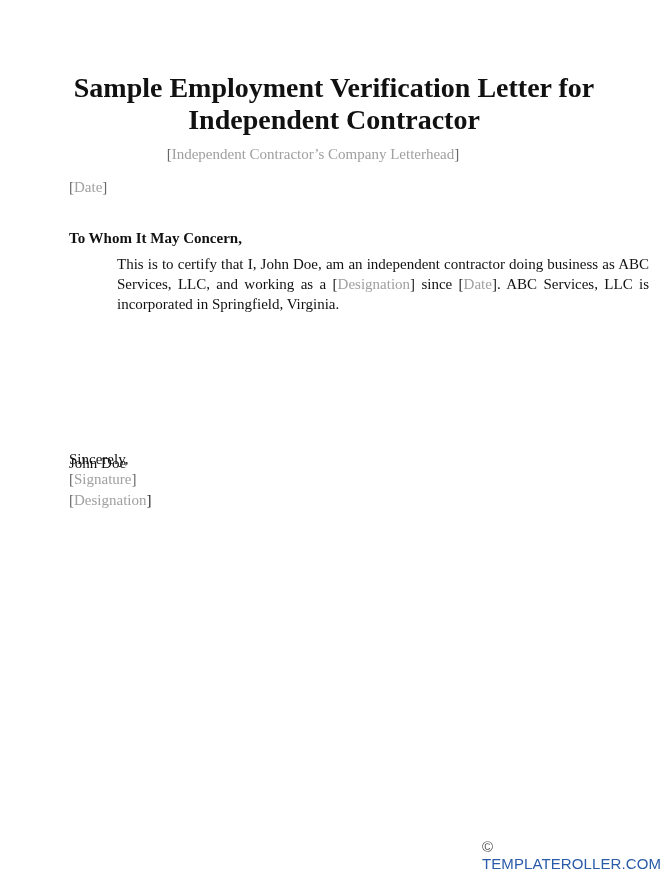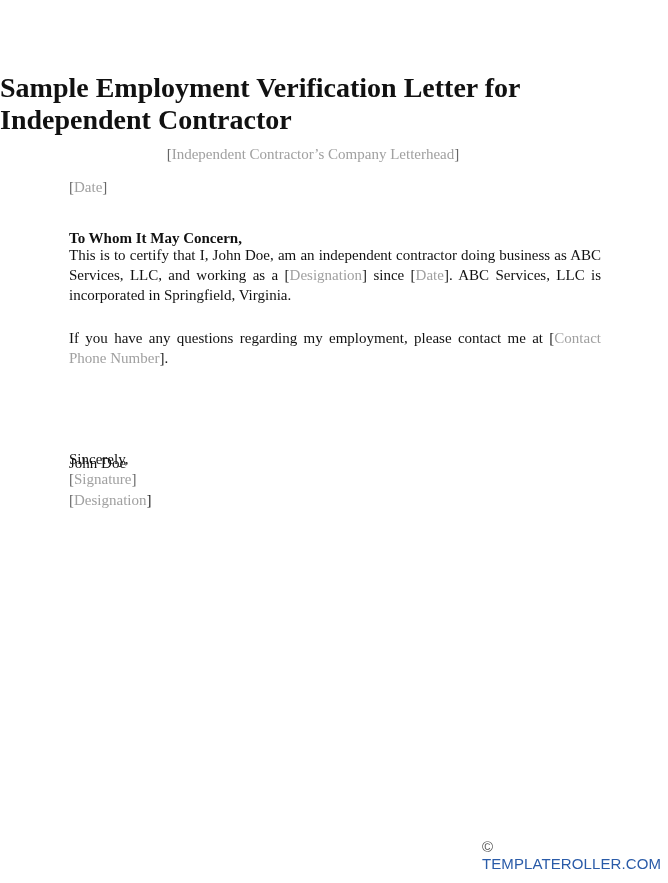--- a/index.html
+++ b/index.html
@@ -1,19 +1,19 @@
 <!DOCTYPE html>
 <html><head>
   <meta charset="utf-8">
   <style>
     html, body { margin: 0; padding: 0; background: #ffffff; }
     body { width: 668px; height: 883px; position: relative; overflow: hidden;
       font-family: "Liberation Serif", "DejaVu Serif", serif; color: #111111; }
     .page { position: absolute; left: 0; top: 0; width: 668px; height: 883px; }
-    .title { position: absolute; left: 0; top: 72px; width: 668px; text-align: left;
+    .title { position: absolute; left: 0; top: 72px; width: 668px; text-align: center;
       font-weight: bold; font-size: 28px; line-height: 32px; color: #111; }
     .letterhead { position: absolute; left: 0; top: 145px; width: 626px; text-align: center;
       font-size: 15px; line-height: 18px; }
     .ph { color: #a0a0a0; }
     .br-dark { color: #222; }
     .br-gray { color: #666; }
     .line { position: absolute; left: 69px; font-size: 15px; line-height: 18px; }
     .para { position: absolute; left: 69px; width: 532px; font-size: 15px; line-height: 20px;
       text-align: justify; }
     .salutation { font-weight: bold; }
@@ -34,27 +34,24 @@
   <div class="letterhead">
     <span class="br-gray">[</span><span class="ph">Independent Contractor’s Company Letterhead</span><span class="br-gray">]</span>
   </div>
 
   <div class="line" style="top:178px;">
     <span class="br-gray">[</span><span class="ph">Date</span><span class="br-gray">]</span>
   </div>
 
   <div class="line salutation" style="top:229px;text-align:right;">To Whom It May Concern,</div>
 
-  <div class="para" style="top:245px;">
+  <div class="para" style="top:254px;margin-left:48px;">
     <span>This is to certify that I, John Doe, am an independent contractor doing business as ABC Services, LLC, and working as a </span><span class="br-dark">[</span><span class="ph">Designation</span><span class="br-dark">]</span><span> since </span><span class="br-dark">[</span><span class="ph">Date</span><span class="br-dark">]</span><span>. ABC Services, LLC is incorporated in Springfield, Virginia.</span>
   </div>
 
-  <div class="para" style="top:328px;">
-    <span>If you have any questions regarding my employment, please contact me at </span><span class="br-dark">[</span><span class="ph">Contact Phone Number</span><span class="br-dark">]</span><span>.</span>
-  </div>
 
   <div class="line" style="top:410px;margin-top:40px;">Sincerely,</div>
 
   <div class="line" style="top:441px;margin-top:13px;">John Doe</div>
 
   <div class="line" style="top:470px;">
     <span class="br-gray">[</span><span class="ph">Signature</span><span class="br-gray">]</span>
   </div>
 
   <div class="line" style="top:491px;">

